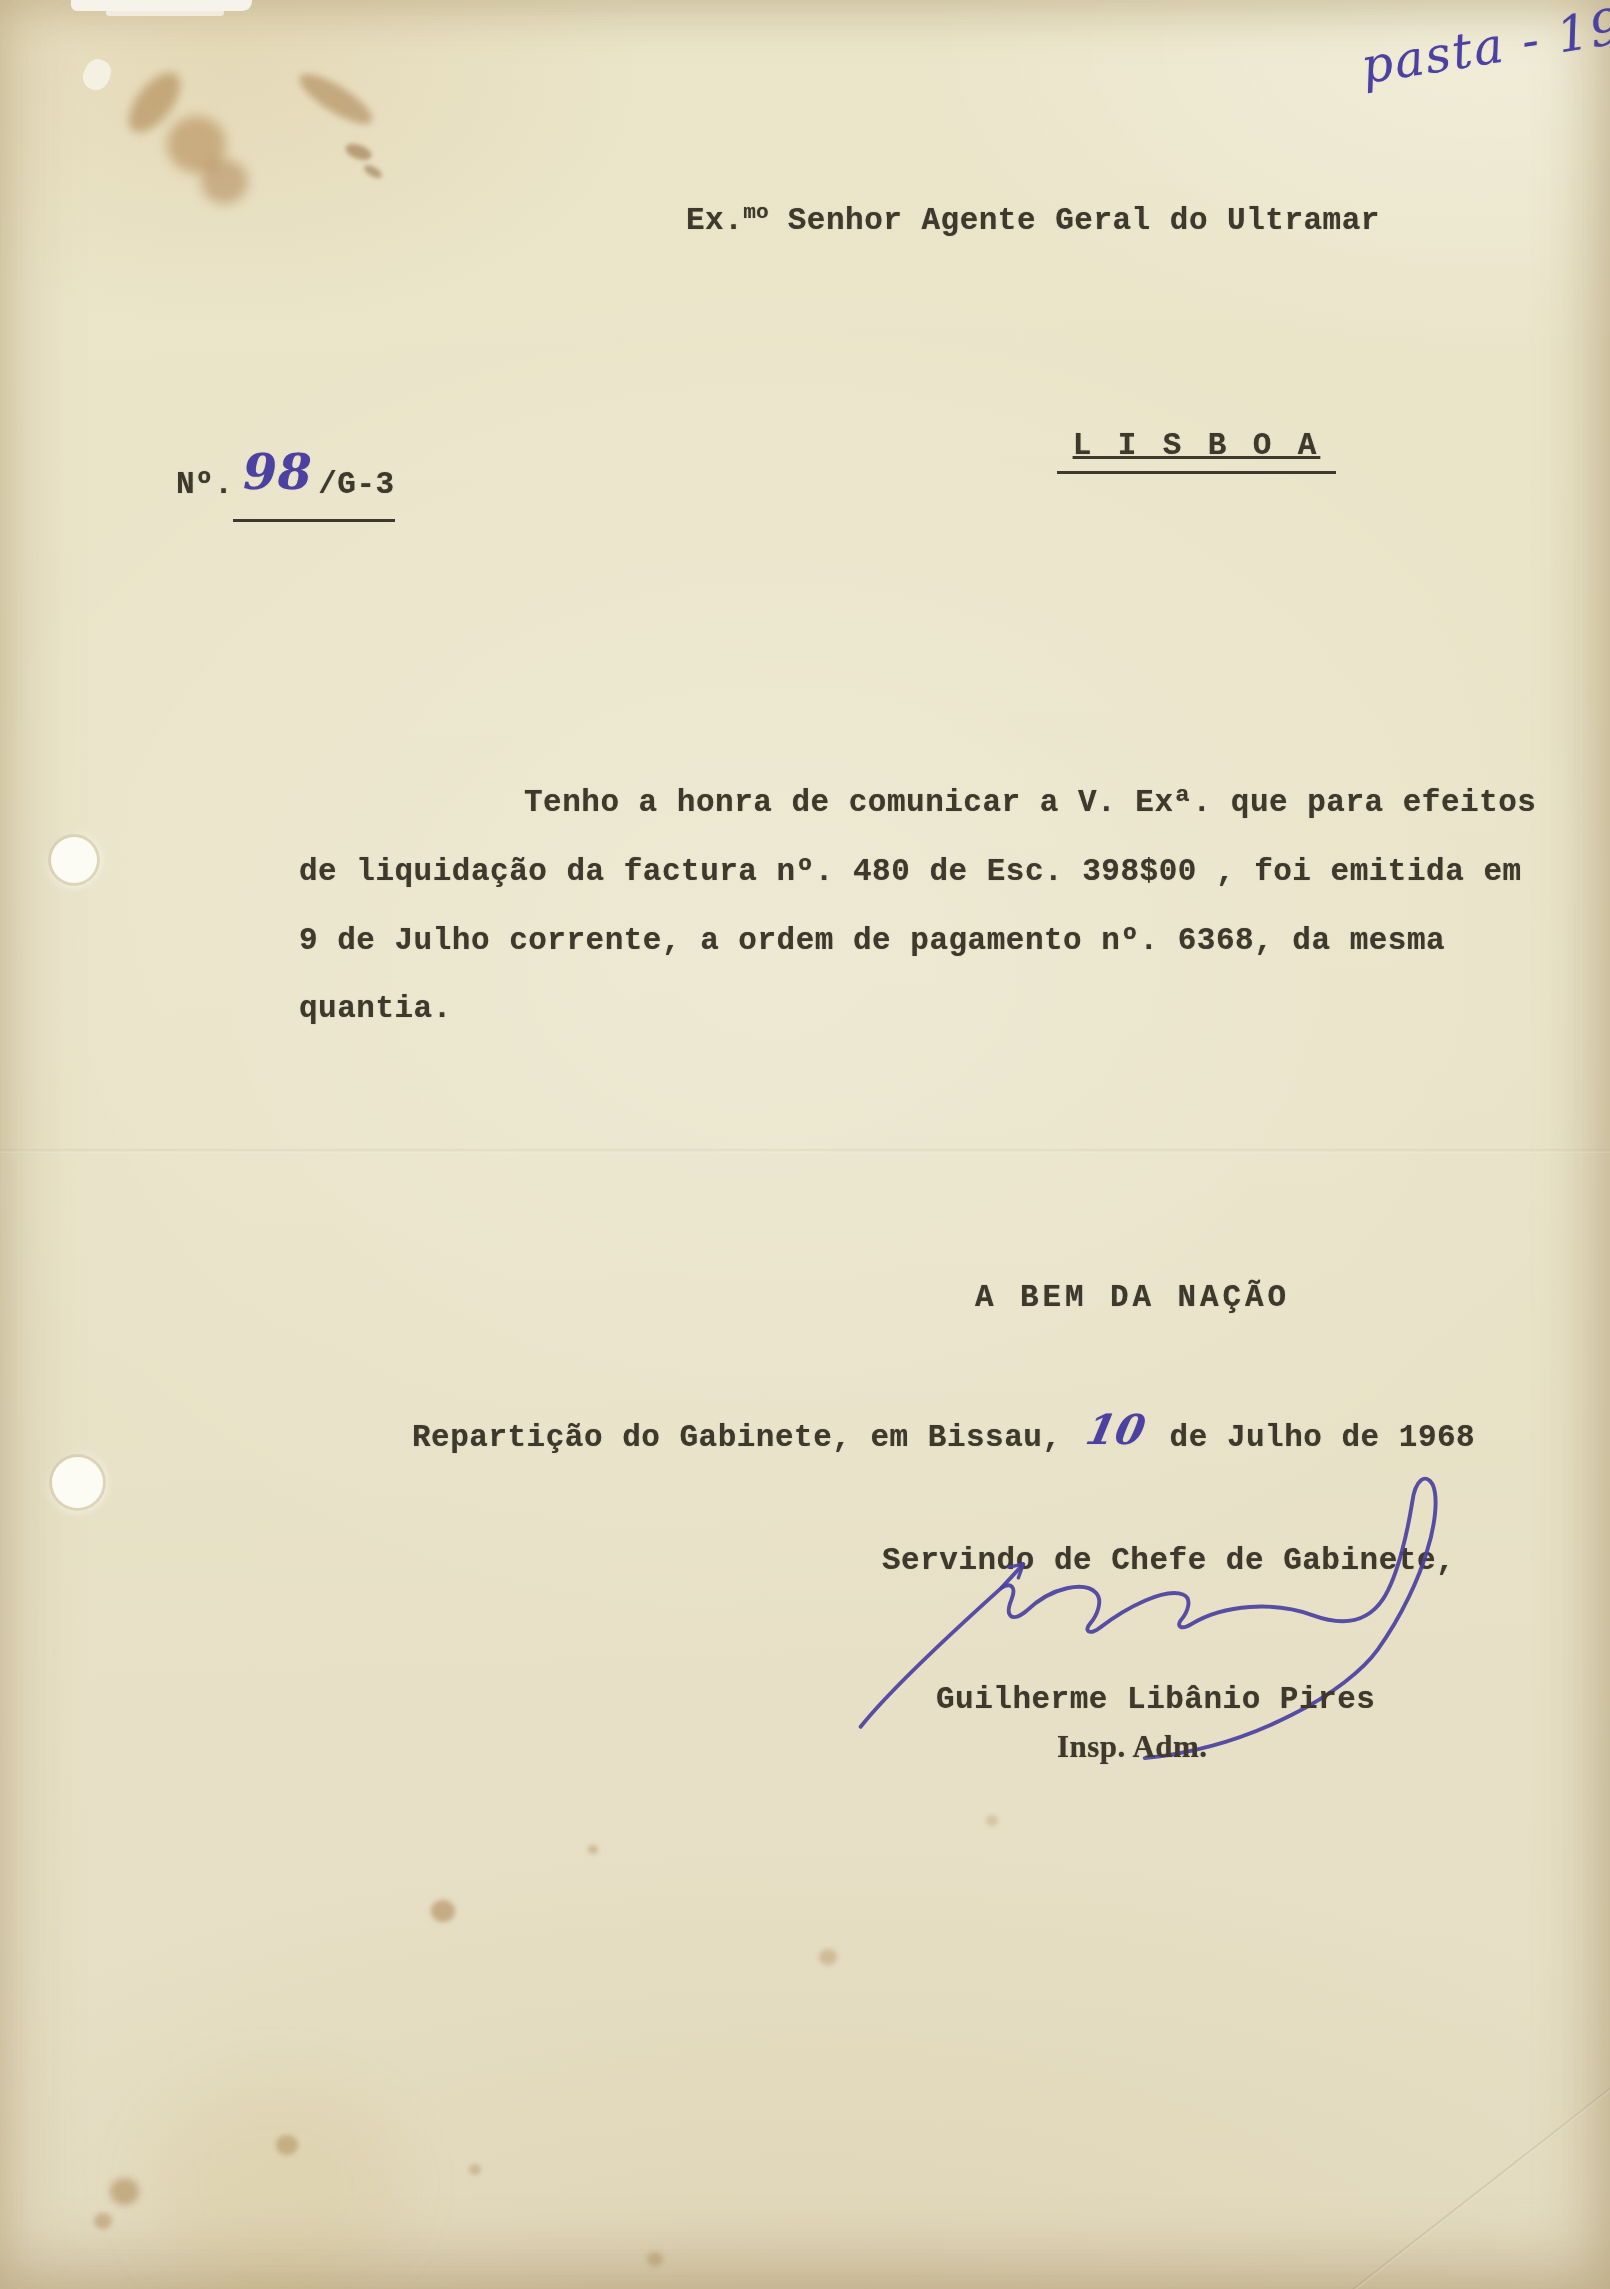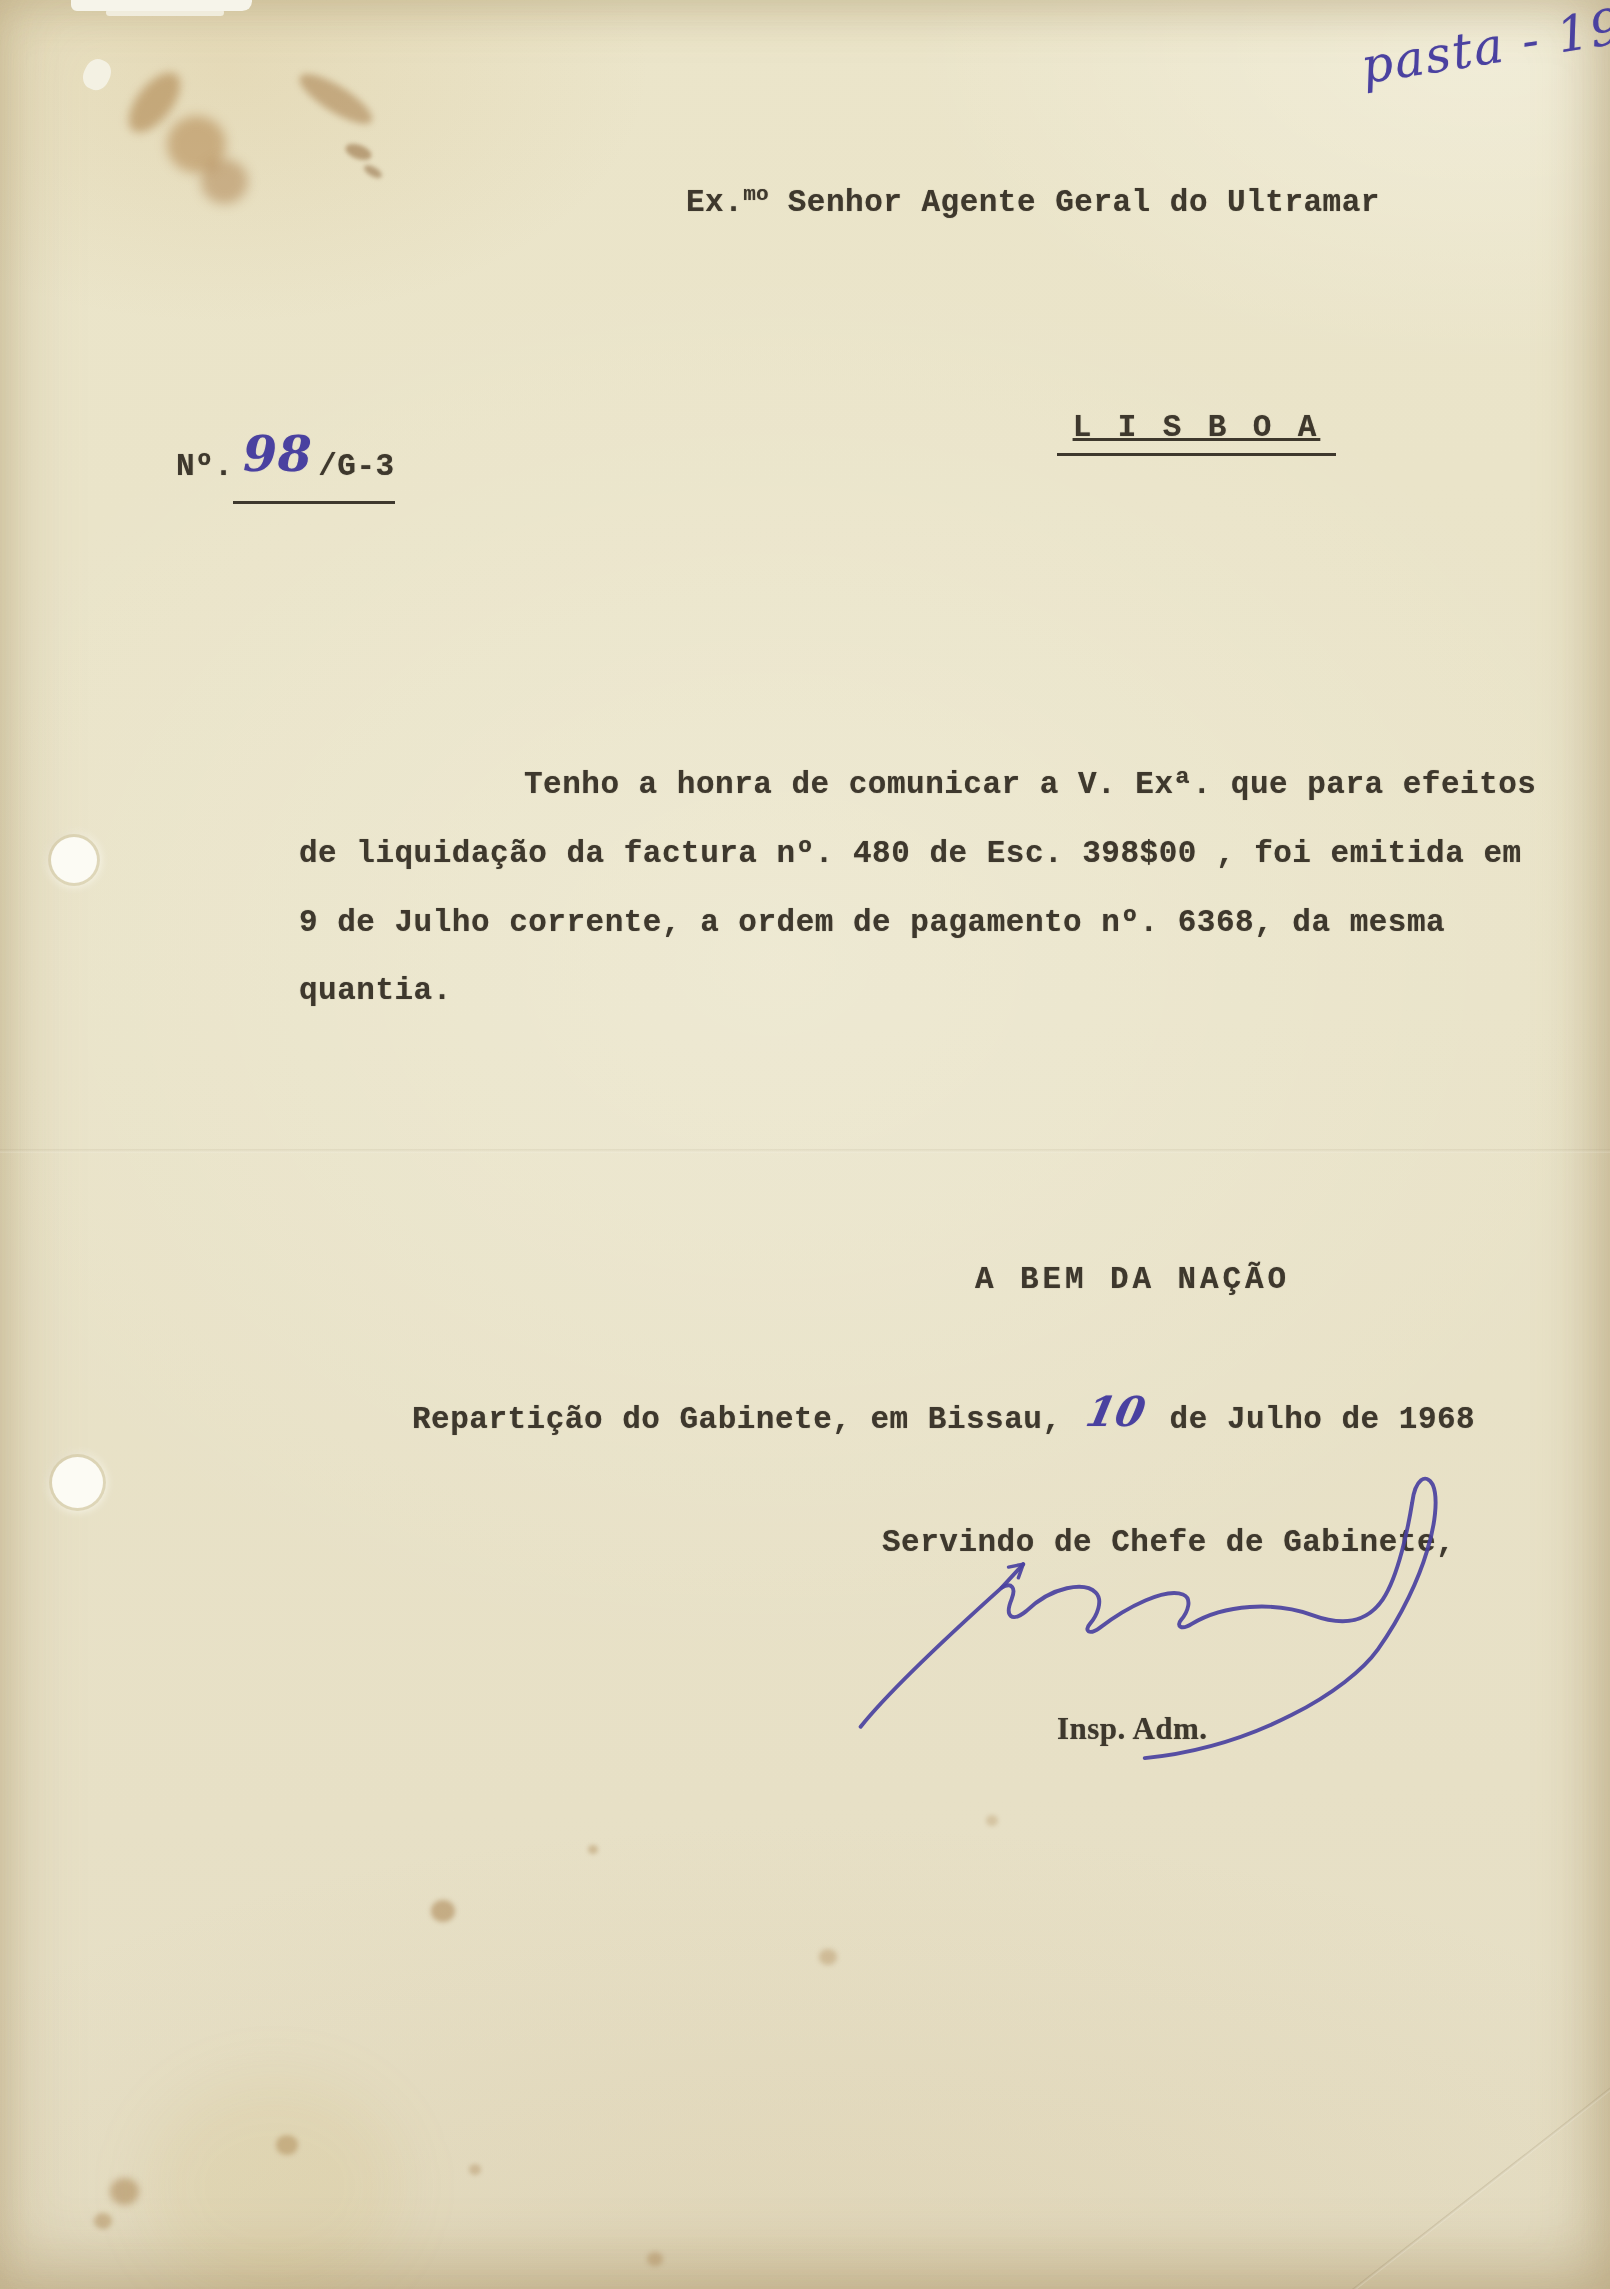--- a/index.html
+++ b/index.html
@@ -22,20 +22,21 @@
   }
   .typed{
     position:absolute;
     font-family:"Liberation Mono","DejaVu Sans Mono",monospace;
     font-weight:bold;
     font-size:31px;
     color:#3e382d;
     text-shadow:0 0 1px rgba(62,56,45,.55);
     white-space:nowrap;
     letter-spacing:0.5px;
+    margin-top:18px;
   }
   .hand{
     font-family:"DejaVu Serif","Liberation Serif",serif;
     font-style:italic;
     color:#4a41a0;
     text-shadow:0 0 1px rgba(74,65,160,.4);
     white-space:nowrap;
   }
   .sup{vertical-align:super;font-size:0.68em;letter-spacing:0;}
   .u-line{border-bottom:3.9px solid #3e382d;padding-bottom:17px;}
@@ -131,16 +132,17 @@
              C 340,163 345,168 356,161
              C 389,141 440,138 479,152
              C 509,163 534,161 551,136
              C 567,112 577,62 581,37
              C 584,14 595,6 602,19
              C 608,33 604,62 596,87
              C 588,114 571,152 546,187
              C 516,229 420,287 308,298" stroke="#4a41a0" stroke-width="4" stroke-linecap="round" opacity="0.92"></path>
   </svg>
 
+  <div class="typed" style="left:936px;top:1664px;">Guilherme Libânio Pires</div>
   <div class="typed" style="left:1057px;top:1711px;font-family:Liberation Serif, serif;">Insp. Adm.</div>
 
 </div>
 
 
 </body></html>

